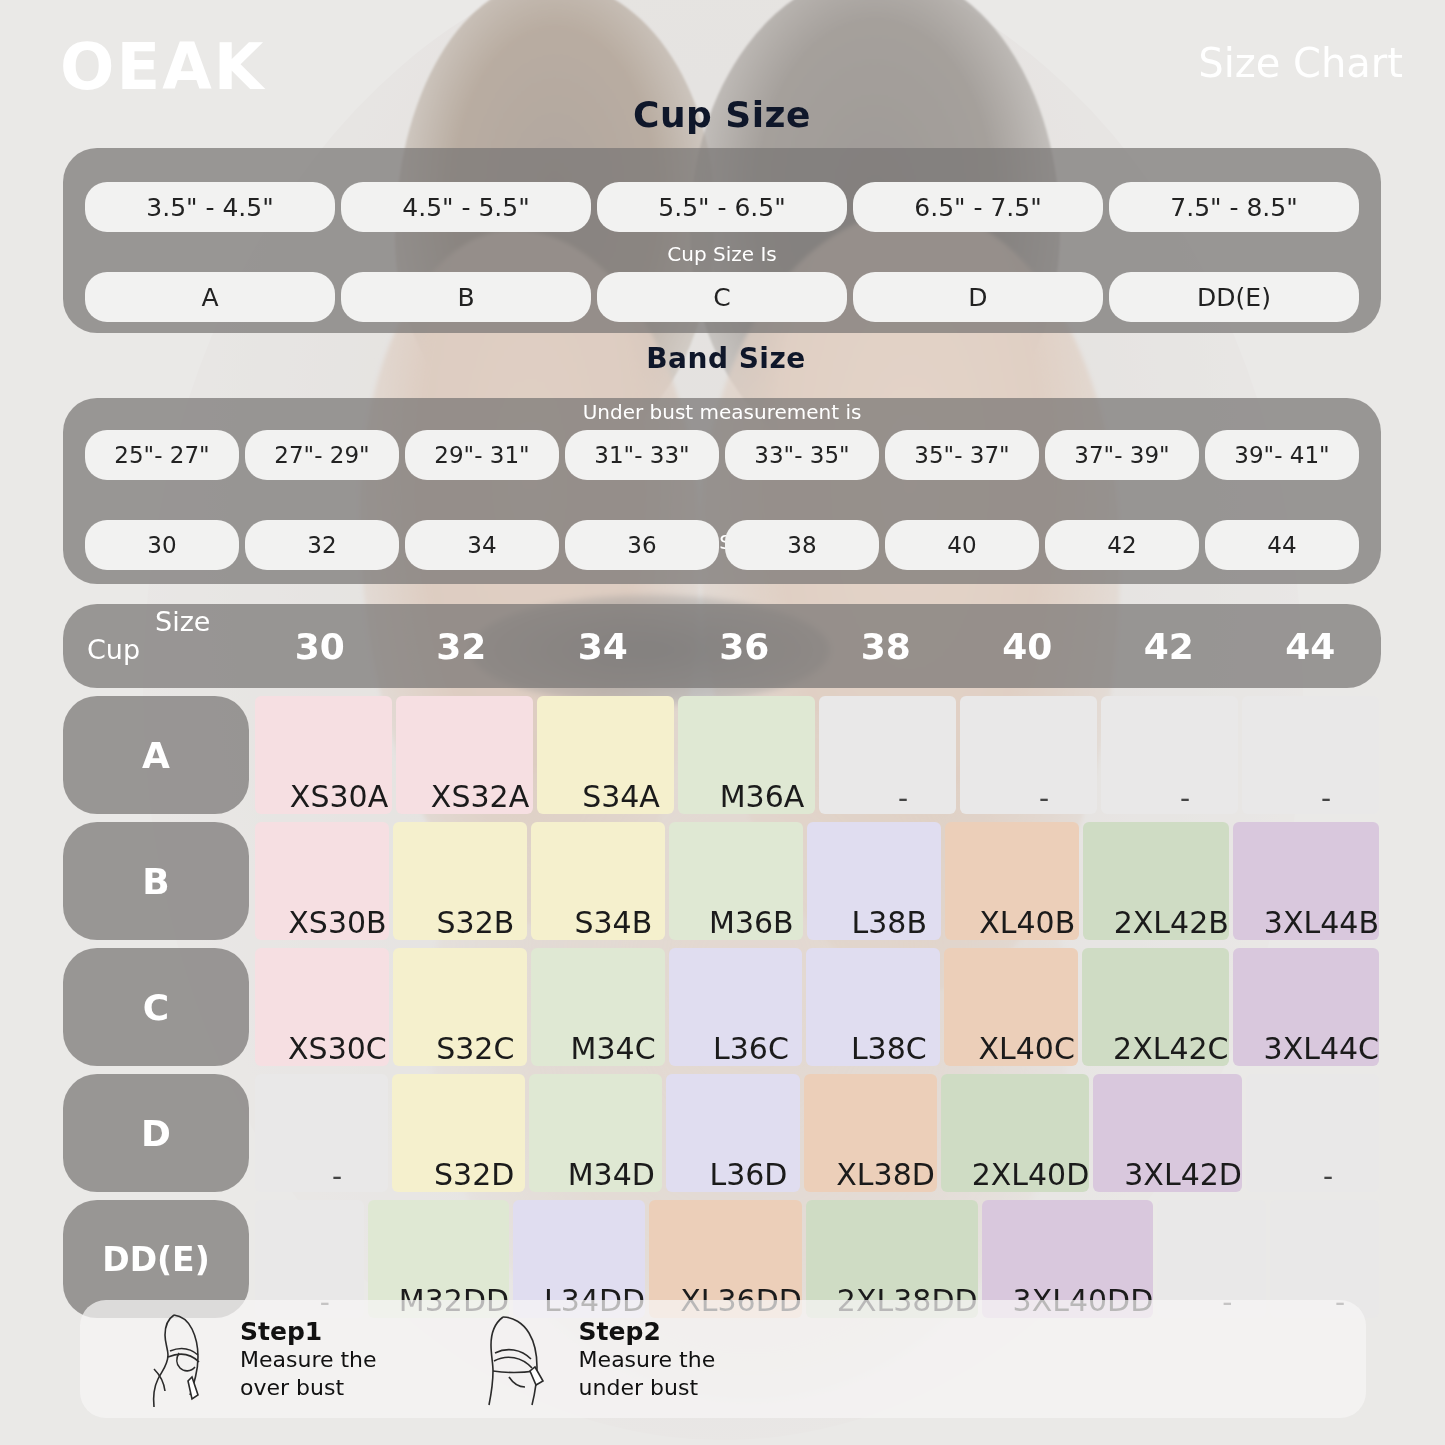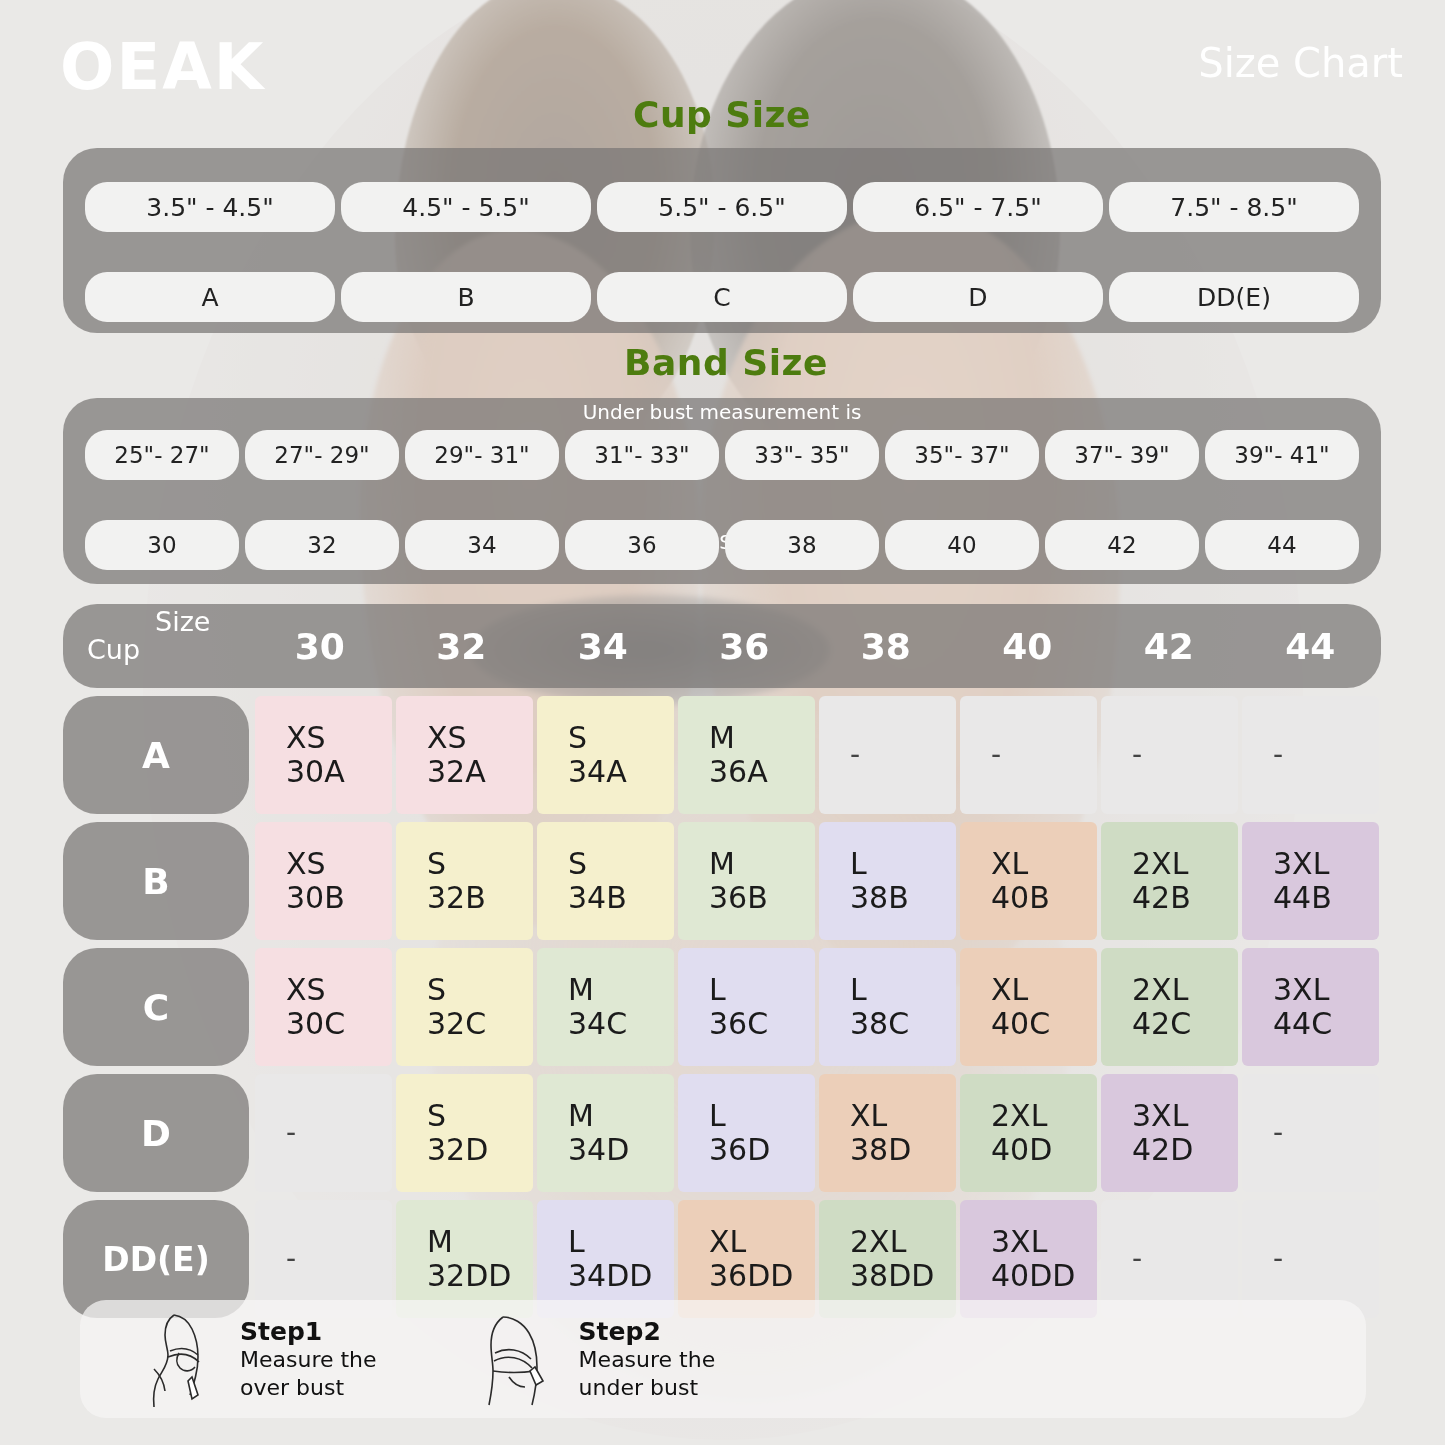--- a/index.html
+++ b/index.html
@@ -70,21 +70,21 @@
     font-size:40px; color:#ffffff; font-weight:400;
   }
 
   
   .panel {
     position:absolute;
     background:rgba(120,118,116,0.72);
     border-radius:34px;
   }
   .panel-title {
-    text-align:center; color:#4d7c0f; font-weight:700;
+    text-align:center; color:#0f172a; font-weight:700;
     font-size:34px; letter-spacing:0.5px;
   }
   .panel-sub {
     text-align:center; color:#ffffff; font-size:20px; font-weight:400;
   }
   .row {
     display:flex; gap:6px; padding:0 22px;
   }
   .cell {
     flex:1; background:#f2f2f1; border-radius:22px;
@@ -96,21 +96,21 @@
   
   #cup-panel { left:63px; top:148px; width:1318px; height:185px; }
   #cup-panel .panel-title { position:absolute; top:-54px; left:0; right:0; font-size:36px; }
   #cup-panel .lbl1 { position:absolute; top:4px; left:0; right:0; }
   #cup-panel .r1 { position:absolute; top:34px; left:0; right:0; }
   #cup-panel .lbl2 { position:absolute; top:94px; left:0; right:0; }
   #cup-panel .r2 { position:absolute; top:124px; left:0; right:0; }
 
   
   #band-panel { left:63px; top:398px; width:1318px; height:186px; }
-  #band-panel .panel-title { position:absolute; top:-56px; left:8px; right:0; font-size:36px; }
+  #band-panel .panel-title { position:absolute; top:-56px; left:8px; right:0; font-size:28px; }
   #band-panel .lbl1 { position:absolute; top:2px; left:0; right:0; }
   #band-panel .r1 { position:absolute; top:32px; left:0; right:0; }
   #band-panel .lbl2 { position:absolute; top:92px; left:0; right:0;margin-top:40px; }
   #band-panel .r2 { position:absolute; top:122px; left:0; right:0; }
 
   
   #matrix { position:absolute; left:63px; top:604px; width:1318px; }
   .m-header {
     display:flex; align-items:center;
     background:rgba(120,118,116,0.72);
@@ -130,21 +130,21 @@
   }
   .m-row { display:flex; align-items:stretch; margin-bottom:8px; }
   .m-rowlabel {
     width:186px; background:rgba(120,118,116,0.72); border-radius:34px;
     display:flex; align-items:center; justify-content:center;
     color:#ffffff; font-size:36px; font-weight:700; margin-right:4px;
   }
   .m-rowlabel.small { font-size:33px; }
   .m-cell {
     flex:1; margin:0 2px; border-radius:6px;
-    display:flex; flex-direction:column; align-items:flex-start; justify-content:center;
+    display:flex; flex-direction:row; align-items:flex-end; justify-content:center;
     font-size:30px; color:#1b1b1b; line-height:1.12; min-height:118px;padding-left:31px;
   }
   .m-cell .l1 { display:block; }
   .m-cell .l2 { display:block; }
   .m-cell.empty { font-size:28px; color:#444; }
 
   
   #footer {
     position:absolute; left:80px; top:1300px; width:1286px; height:118px;
     background:rgba(246,245,245,0.72); border-radius:26px;
@@ -179,20 +179,21 @@
 
 <div class="panel" id="cup-panel">
   <div class="panel-title">Cup Size</div>
   <div class="row r1" id="cup-ranges">
       <div class="cell">3.5" -  4.5"</div>
       <div class="cell">4.5" -  5.5"</div>
       <div class="cell">5.5" -  6.5"</div>
       <div class="cell">6.5" -  7.5"</div>
       <div class="cell">7.5" -  8.5"</div>
     </div>
+  <div class="panel-sub lbl2">Cup Size Is</div>
   <div class="row r2" id="cup-letters">
       <div class="cell">A</div>
       <div class="cell">B</div>
       <div class="cell">C</div>
       <div class="cell">D</div>
       <div class="cell">DD(E)</div>
     </div>
 </div>
 
 <div class="panel" id="band-panel">

